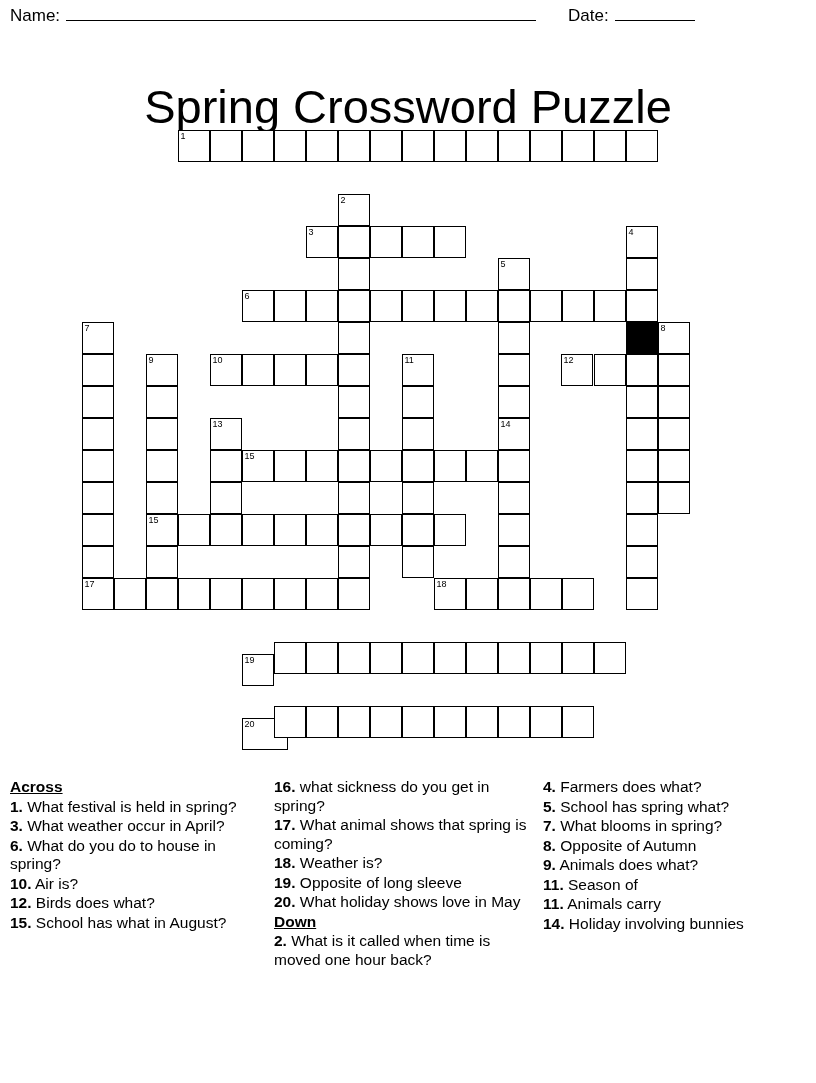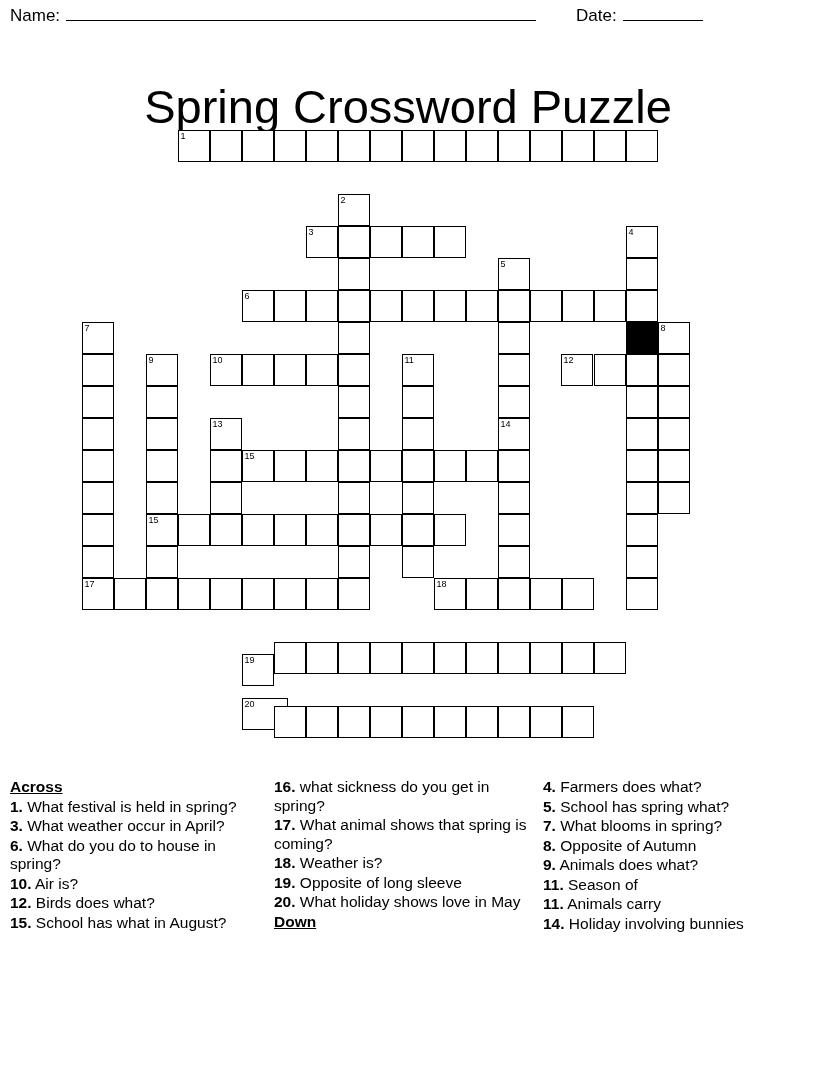--- a/index.html
+++ b/index.html
@@ -28,21 +28,21 @@
     align-items: baseline;
   }
   .name-label { white-space: nowrap; }
   .name-rule {
     flex: 0 0 auto;
     width: 470px;
     border-bottom: 1.5px solid #000;
     margin: 0 4px 4px 6px;
     height: 1px;
   }
-  .date-label { white-space: nowrap; margin-left: 36px; }
+  .date-label { white-space: nowrap; margin-left: 28px; }
   .date-rule {
     flex: 0 0 auto;
     width: 80px;
     border-bottom: 1.5px solid #000;
     margin: 0 0 4px 6px;
     height: 1px;
   }
 
   
   .puzzle-title {
@@ -298,21 +298,21 @@
     <div class="cell" style="left: 306px; top: 512px;"></div>
     <div class="cell" style="left: 338px; top: 512px;"></div>
     <div class="cell" style="left: 370px; top: 512px;"></div>
     <div class="cell" style="left: 402px; top: 512px;"></div>
     <div class="cell" style="left: 434px; top: 512px;"></div>
     <div class="cell" style="left: 466px; top: 512px;"></div>
     <div class="cell" style="left: 498px; top: 512px;"></div>
     <div class="cell" style="left: 530px; top: 512px;"></div>
     <div class="cell" style="left: 562px; top: 512px;"></div>
     <div class="cell" style="left: 594px; top: 512px;"></div>
-    <div class="cell" style="left: 242px; top: 568px; padding-left: 44px;">
+    <div class="cell" style="left: 242px; top: 588px; padding-left: 44px;">
       <span class="num">20</span>
     </div>
     <div class="cell" style="left: 274px; top: 576px;"></div>
     <div class="cell" style="left: 306px; top: 576px;"></div>
     <div class="cell" style="left: 338px; top: 576px;"></div>
     <div class="cell" style="left: 370px; top: 576px;"></div>
     <div class="cell" style="left: 402px; top: 576px;"></div>
     <div class="cell" style="left: 434px; top: 576px;"></div>
     <div class="cell" style="left: 466px; top: 576px;"></div>
     <div class="cell" style="left: 498px; top: 576px;"></div>
@@ -336,20 +336,23 @@
 
   <div class="clue-col col-2">
     <div id="col2-list">
         <span class="clue"><b>16.</b><span> what sickness do you get in spring?</span></span>
         <span class="clue"><b>17.</b><span> What animal shows that spring is coming?</span></span>
         <span class="clue"><b>18.</b><span> Weather is?</span></span>
         <span class="clue"><b>19.</b><span> Opposite of long sleeve</span></span>
         <span class="clue"><b>20.</b><span> What holiday shows love in May</span></span>
       </div>
     <span class="clue-head">Down</span>
+    <div id="col2-down-list">
+        <span class="clue"><b>2.</b><span> What is it called when time is moved one hour back?</span></span>
+      </div>
   </div>
 
   <div class="clue-col col-3">
     <div id="col3-list">
         <span class="clue"><b>4.</b><span> Farmers does what?</span></span>
         <span class="clue"><b>5.</b><span> School has spring what?</span></span>
         <span class="clue"><b>7.</b><span> What blooms in spring?</span></span>
         <span class="clue"><b>8.</b><span> Opposite of Autumn</span></span>
         <span class="clue"><b>9.</b><span> Animals does what?</span></span>
         <span class="clue"><b>11.</b><span> Season of</span></span>

